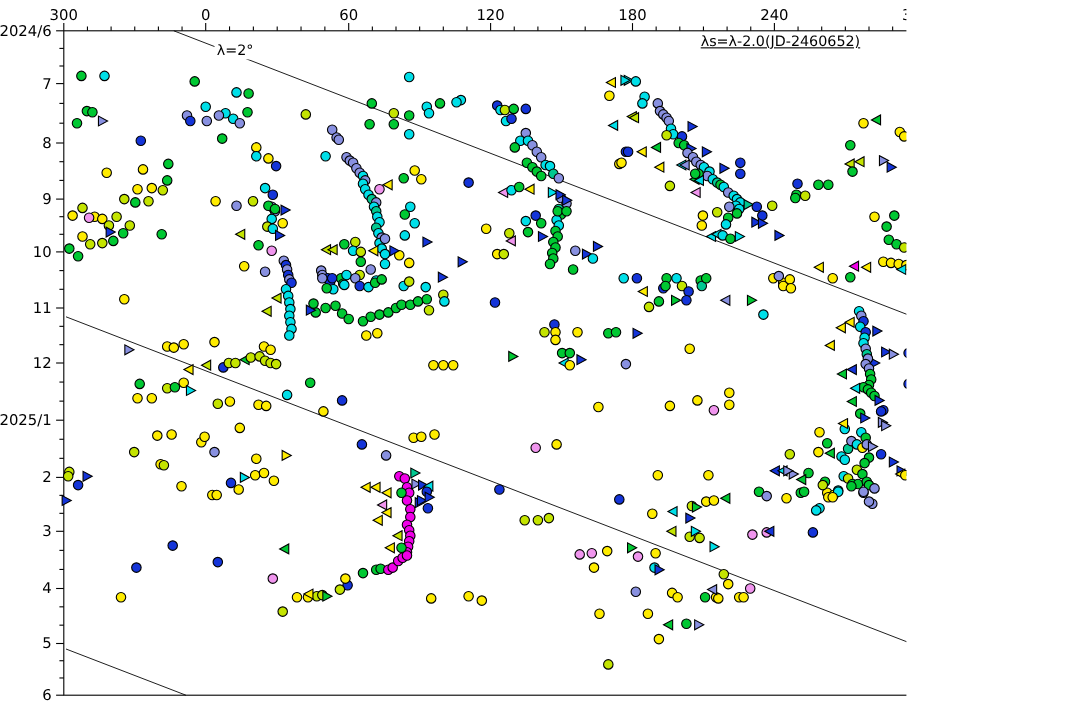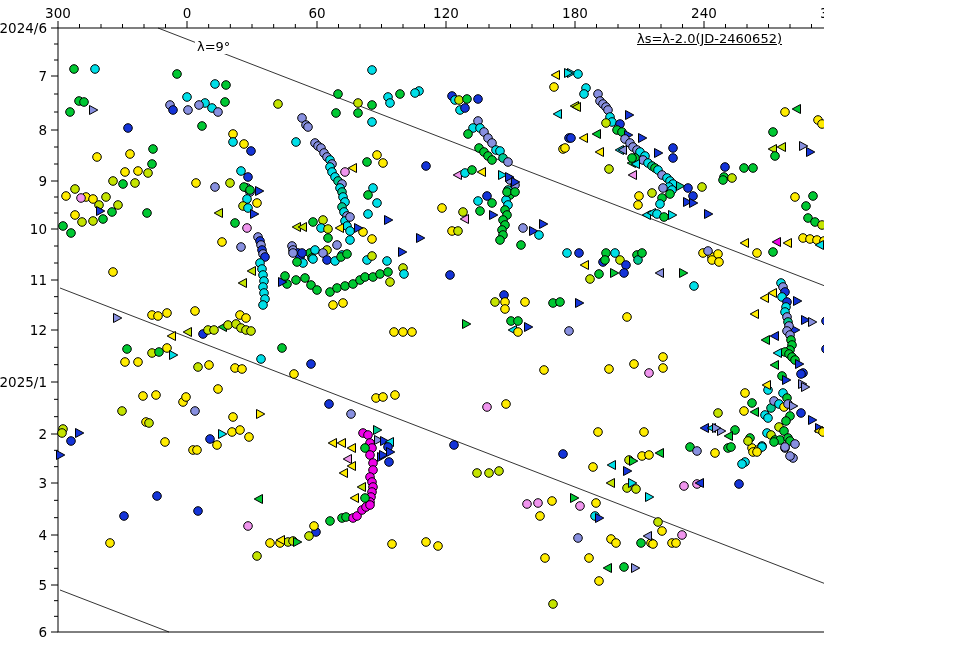--- a/index.html
+++ b/index.html
@@ -888,15 +888,15 @@
       <circle cx="739" cy="484" r="4.3" fill="#1434d8" stroke="#000" stroke-width="1"></circle>
       <polygon points="833.5,451.5 833.5,460.5 841.8,456" fill="#1434d8" stroke="#000" stroke-width="1"></polygon>
       <circle cx="834" cy="441" r="4.3" fill="#ffec00" stroke="#000" stroke-width="1"></circle>
       <circle cx="844" cy="441" r="4.3" fill="#1434d8" stroke="#000" stroke-width="1"></circle>
       <circle cx="938" cy="442" r="4.3" fill="#ffec00" stroke="#000" stroke-width="1"></circle>
       <circle cx="930" cy="496" r="4.3" fill="#1434d8" stroke="#000" stroke-width="1"></circle>
       <circle cx="898" cy="515" r="4.3" fill="#1434d8" stroke="#000" stroke-width="1"></circle>
       <circle cx="884" cy="543" r="4.3" fill="#ffec00" stroke="#000" stroke-width="1"></circle>
       <polygon points="703.5,478.5 703.5,487.5 695.2,483" fill="#1434d8" stroke="#000" stroke-width="1"></polygon>
     </svg>
-  <div class="annot" id="lambda-zero">λ=9°</div>
+  <div class="annot" id="lambda-zero">λ=2°</div>
   <div class="annot" id="formula">λs=λ-2.0(JD-2460652)</div>
 </div>
 
 </body></html>

